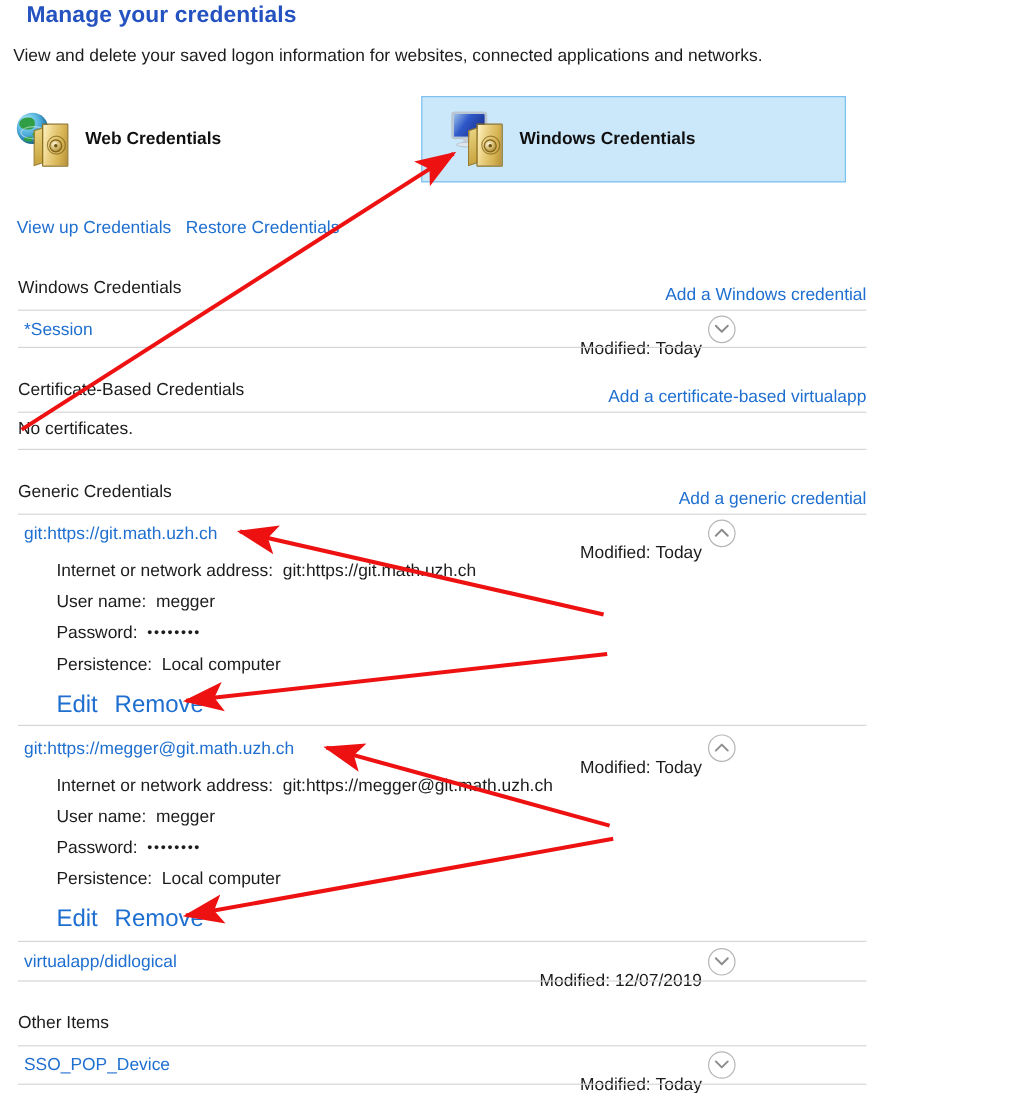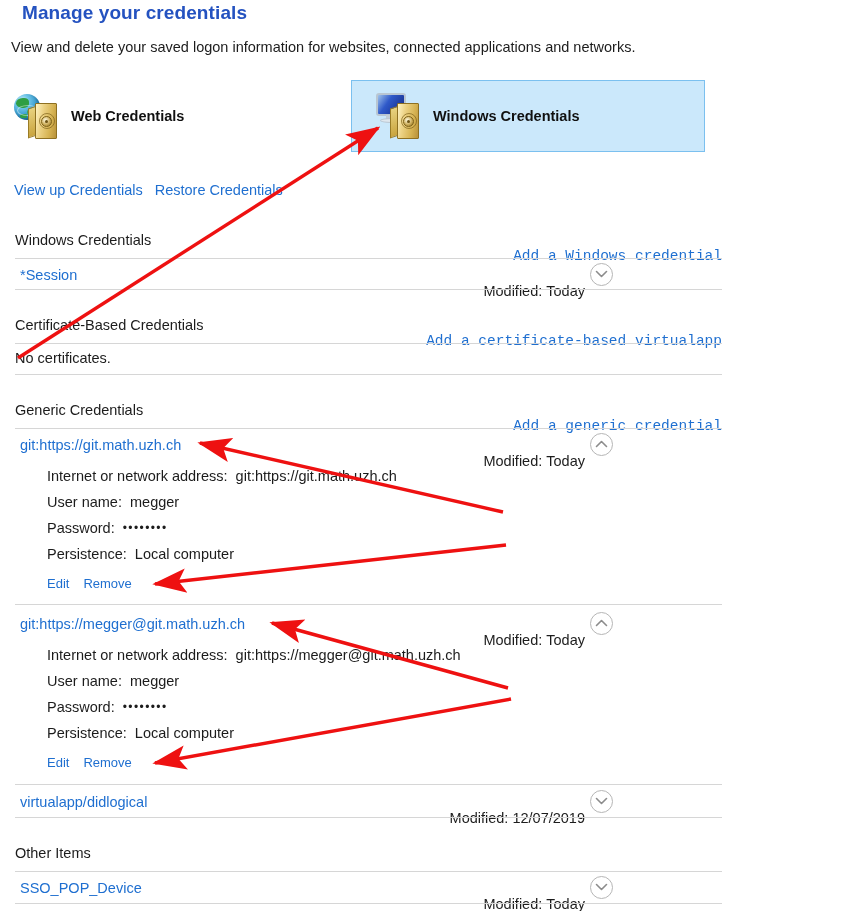--- a/index.html
+++ b/index.html
@@ -212,24 +212,23 @@
     position: absolute;
     left: 15px;
     top: 0;
     font-size: 14.5px;
     color: #1c1c1c;
     white-space: nowrap;
   }
   .section-head .s-action {
     position: absolute;
     right: 123px;
-    top: 16px;
-    font-size: 14.5px;
-    white-space: nowrap;
-    font-family: Liberation Mono, monospace;
+    top: 6px;
+    font-size: 14.5px;
+    white-space: nowrap;
   }
 
   .rule {
     position: absolute;
     left: 15px;
     width: 707px;
     height: 1px;
     background: #d6d6d6;
   }
 
@@ -287,21 +286,21 @@
   }
   .detail .dot-pass {
     letter-spacing: 1.4px;
     font-size: 12px;
     position: relative;
     top: -1px;
   }
   .detail-actions {
     position: absolute;
     left: 47px;
-    font-size: 13px;
+    font-size: 20px;
     white-space: nowrap;
   }
   .detail-actions a { margin-right: 14px; }
 
   
   .annot {
     position: absolute;
     left: 0; top: 0;
     width: 845px; height: 911px;
     pointer-events: none;

